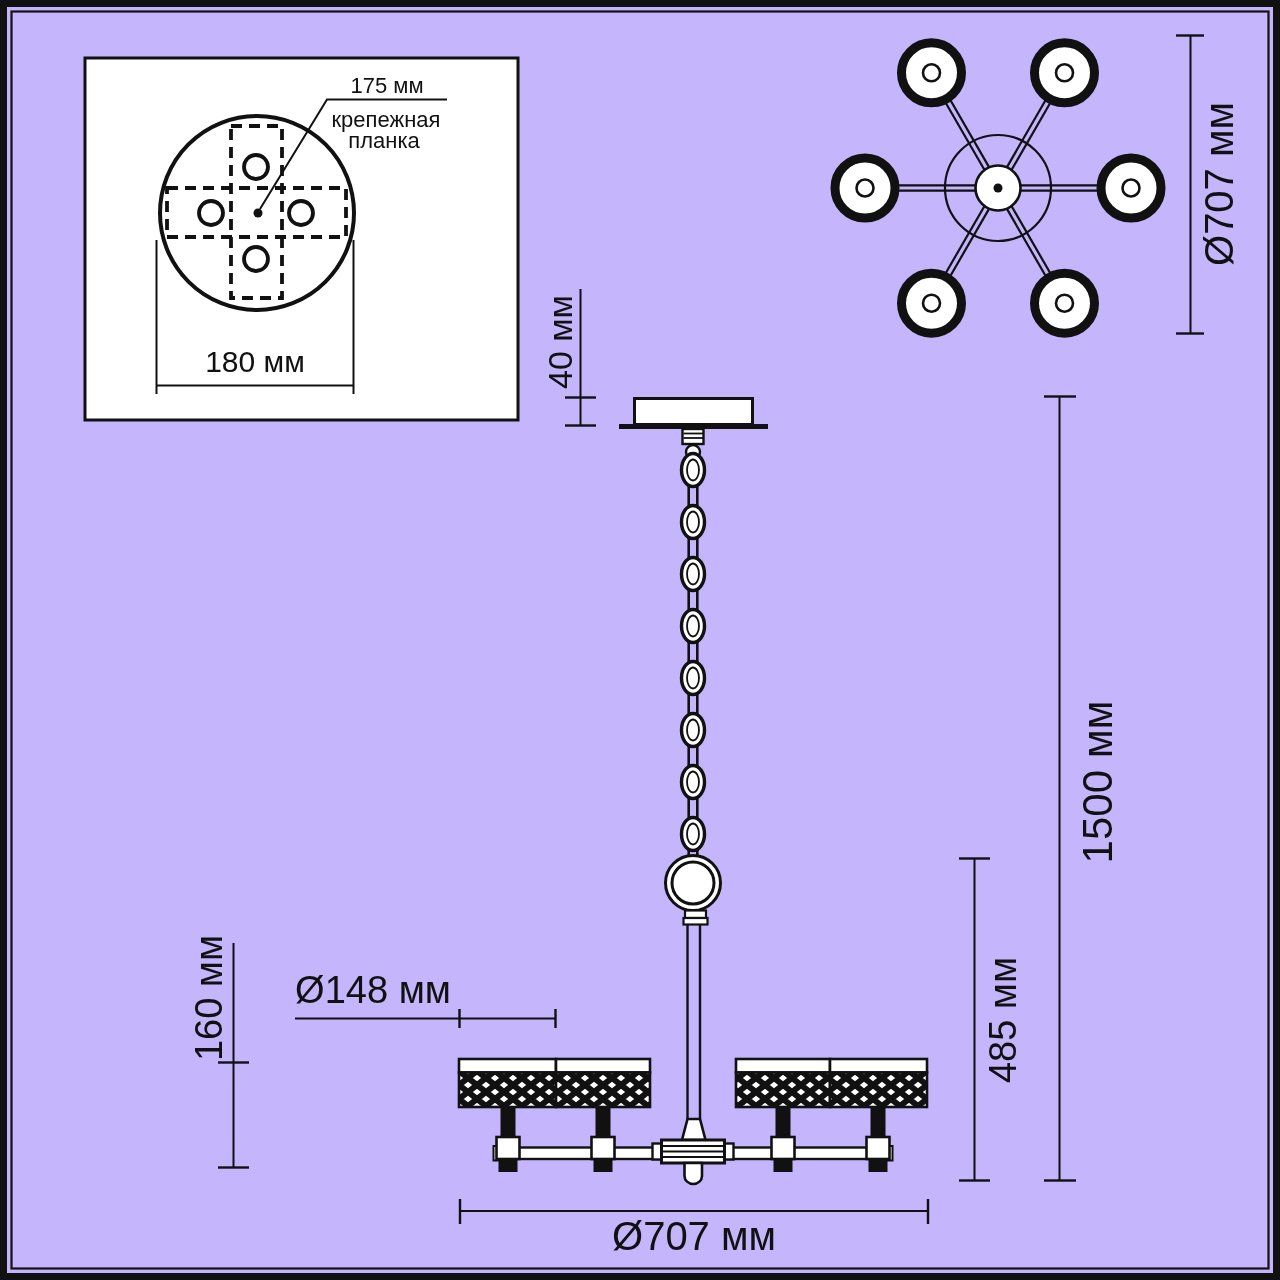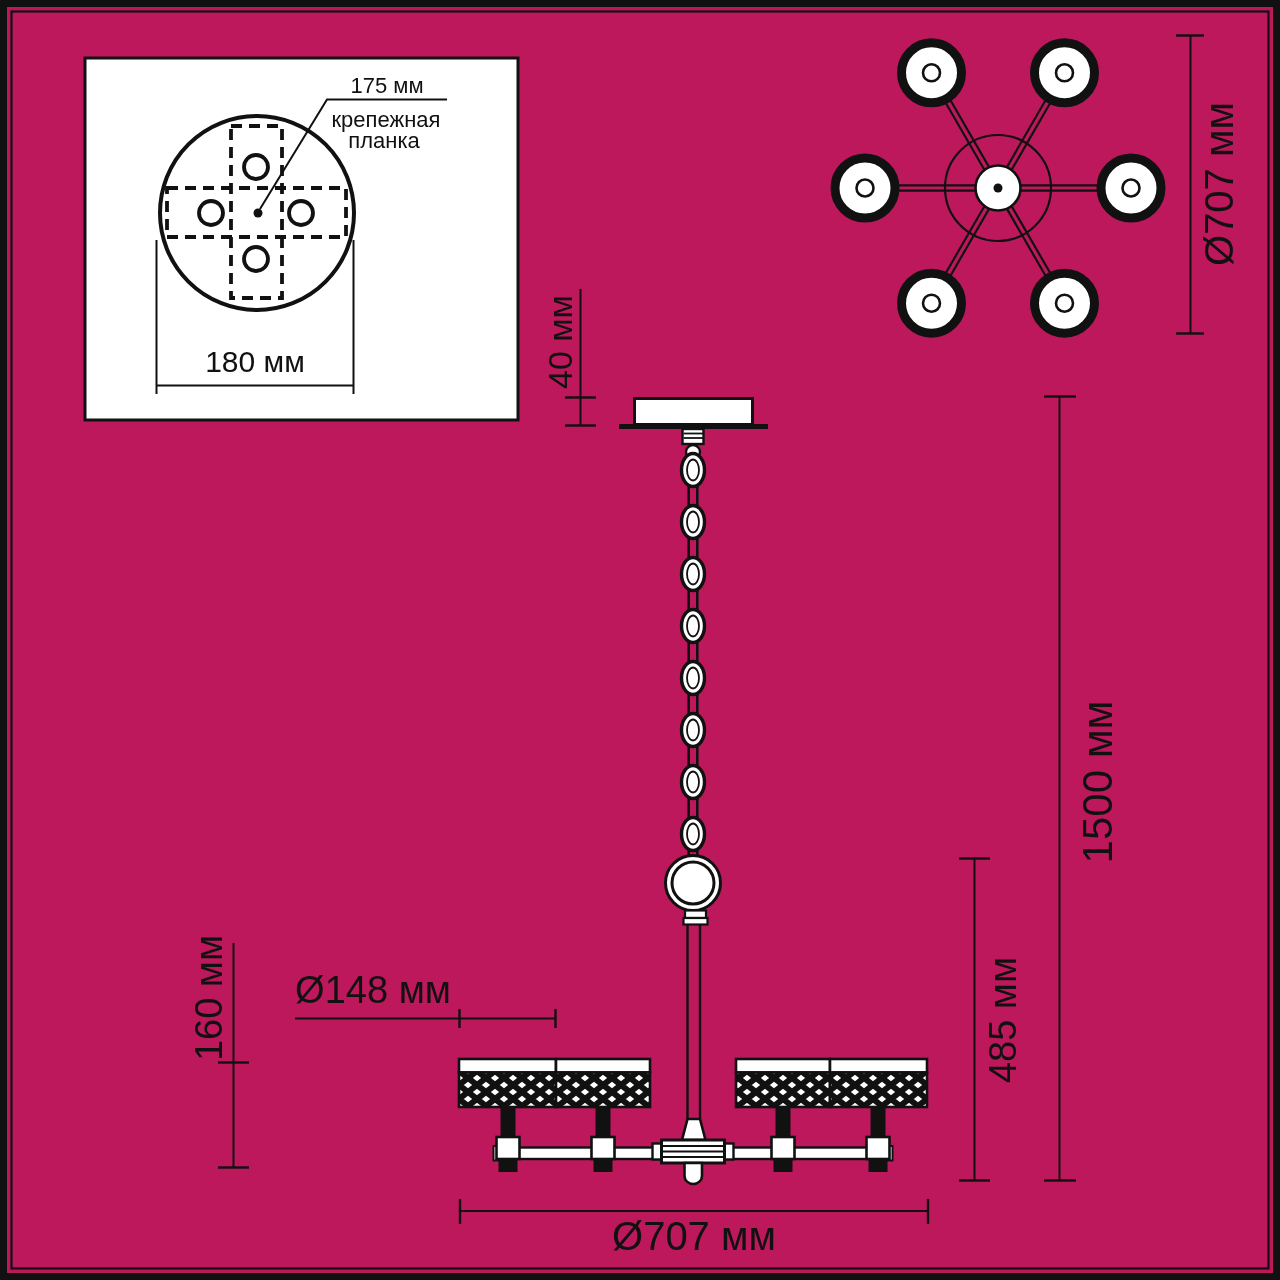--- a/index.html
+++ b/index.html
@@ -1,16 +1,16 @@
 <!DOCTYPE html>
 <html><head>
 <meta charset="utf-8">
 <style>
   html,body{margin:0;padding:0;background:#fff;}
-  .page{position:relative;width:1280px;height:1280px;background:#be185d;overflow:hidden;
+  .page{position:relative;width:1280px;height:1280px;background:#c4b5fd;overflow:hidden;
         font-family:"Liberation Sans", sans-serif;}
   svg{position:absolute;left:0;top:0;}
   text{fill:#111;font-family:"Liberation Sans", sans-serif;}
 </style>
 </head>
 <body>
 
 <div class="page">
 <svg width="1280" height="1280" viewBox="0 0 1280 1280">
 

